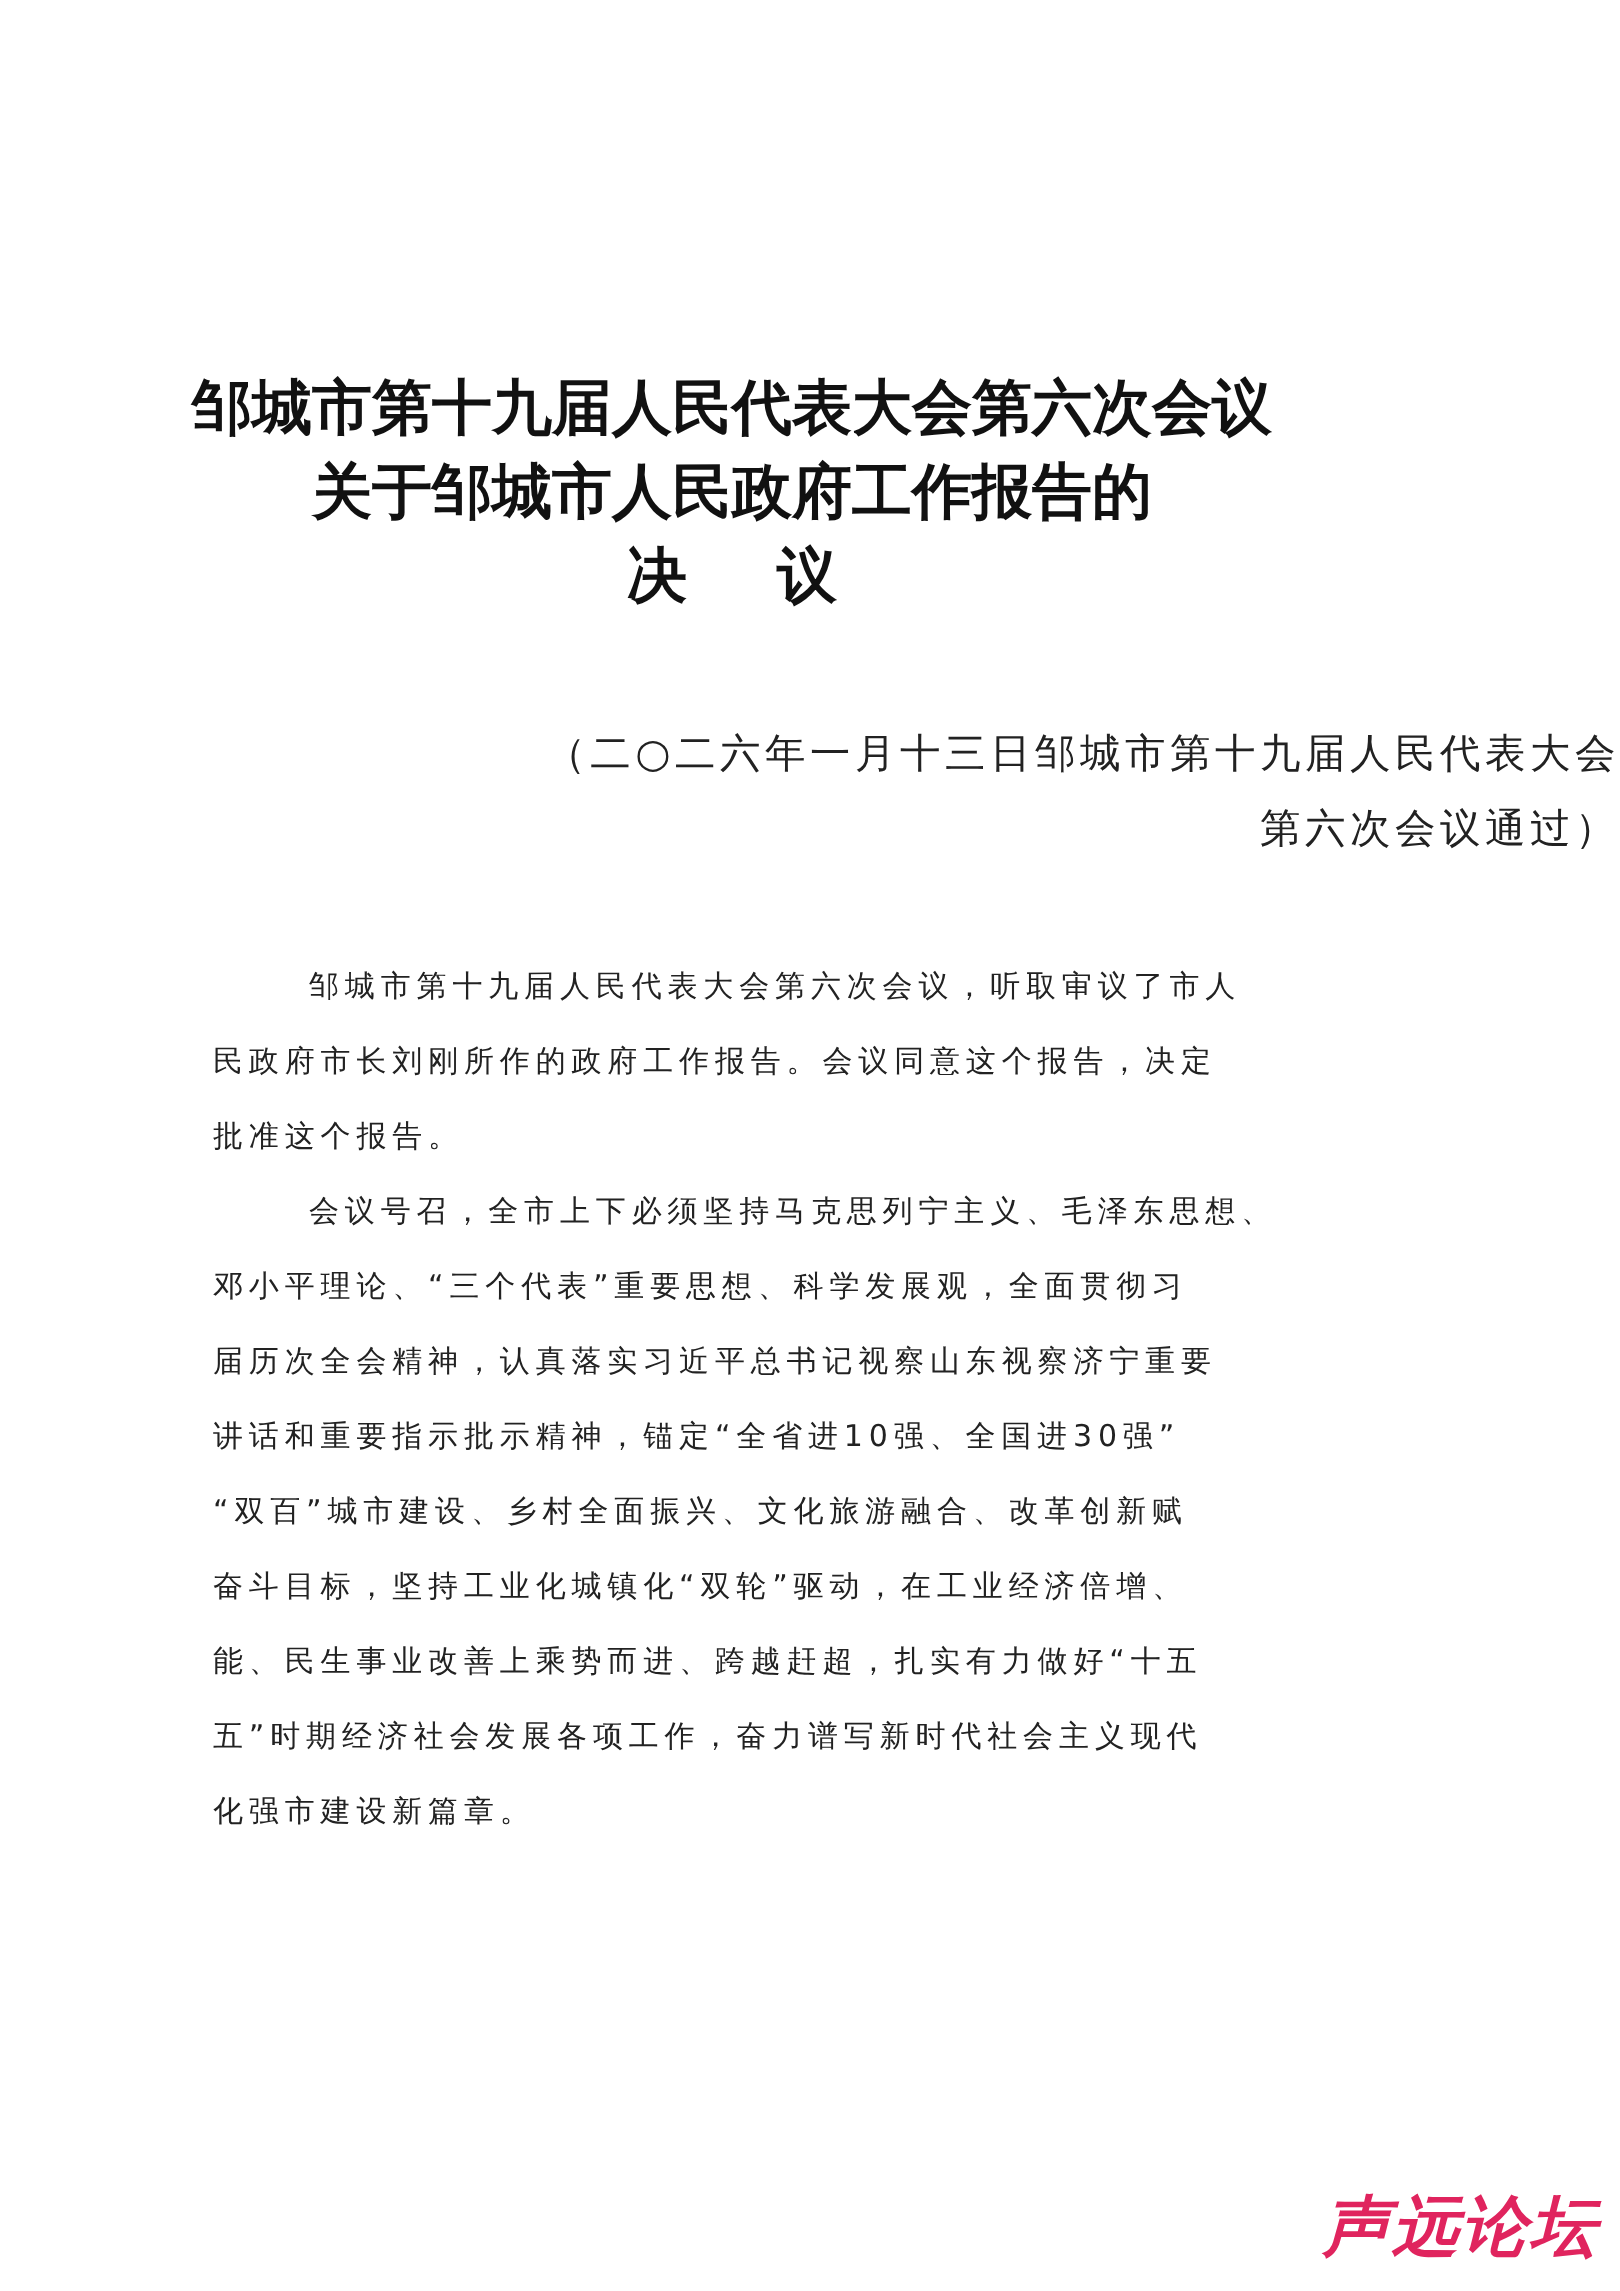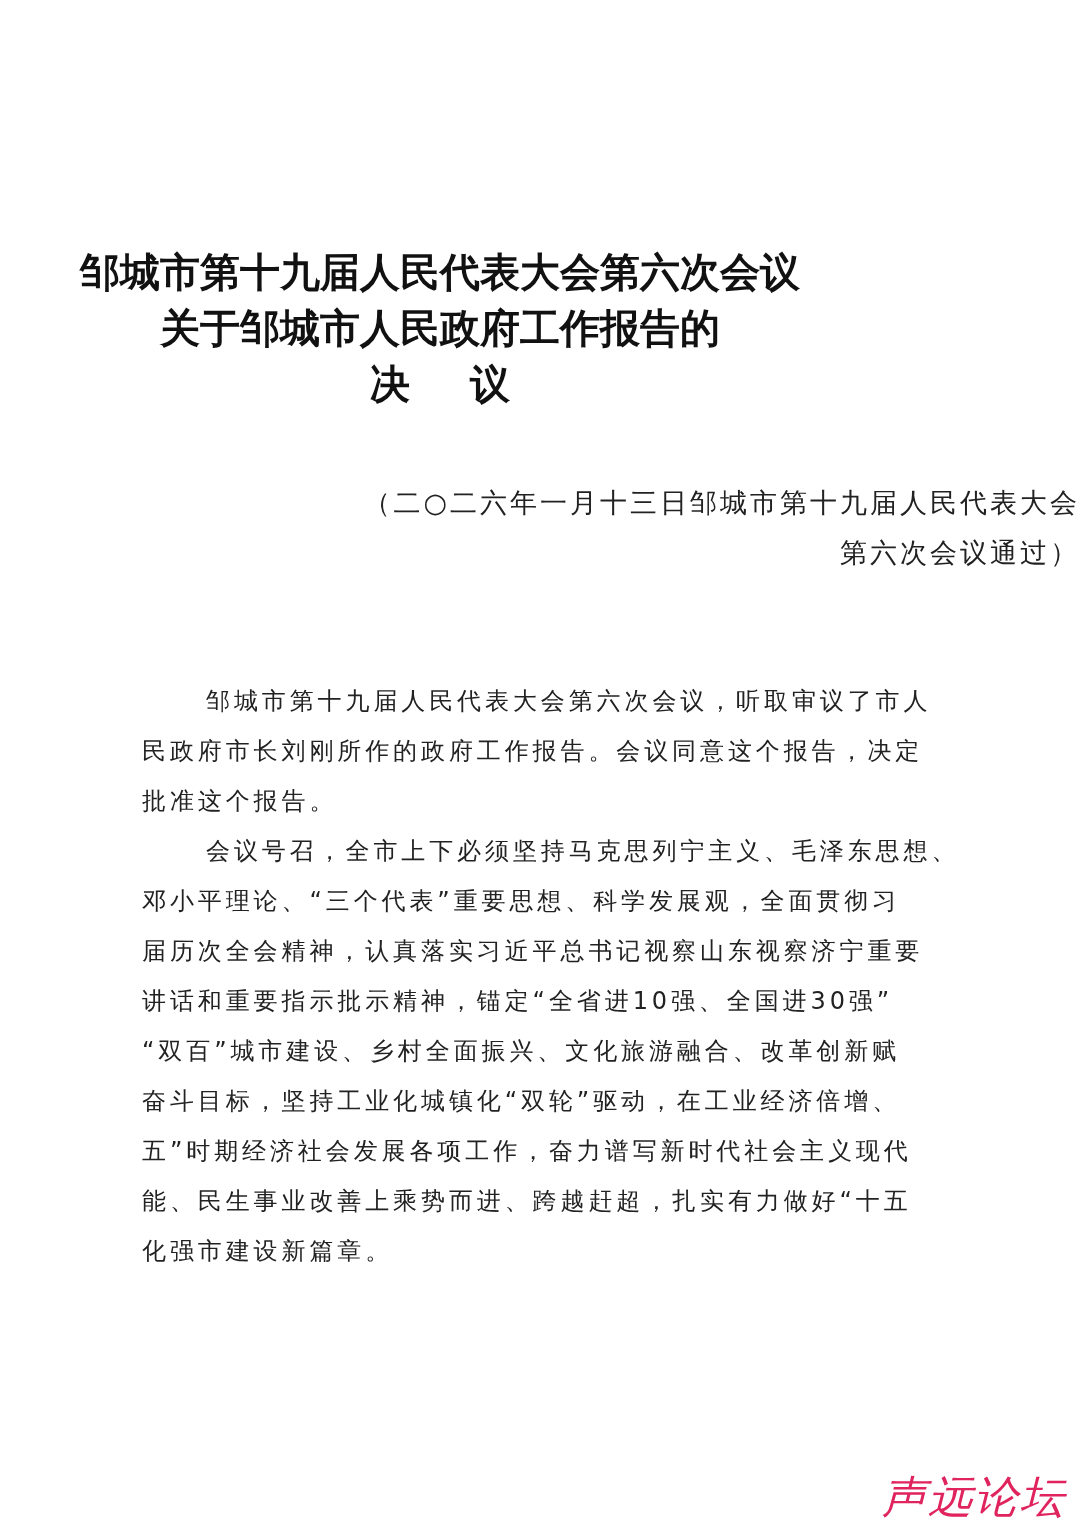--- a/index.html
+++ b/index.html
@@ -13,48 +13,48 @@
   .page { position: absolute; left: 0; top: 0; width: 1080px; height: 1527px; }
   .title {
     position: absolute; left: 0; width: 880px; top: 244px;
     text-align: center;
     font-family: "DejaVu Serif", "Liberation Serif", serif;
     font-weight: bold;
     font-size: 40px;
     line-height: 56px;
     color: #111;
     letter-spacing: 0px;
+    padding-left: 48px;
   }
   .title .line { display: block; white-space: nowrap; }
   .title .line3 { letter-spacing: 60px; padding-left: 60px; }
   .subtitle {
     position: absolute; left: 0; width: 1080px; top: 478px;
     text-align: right;
     font-family: "DejaVu Sans", "Liberation Sans", sans-serif;
     font-size: 27px;
     line-height: 50px;
     color: #222;
     letter-spacing: 3px;
   }
   .subtitle .line { display: block; white-space: nowrap; }
   .body-text {
     position: absolute; left: 142px; width: 800px; top: 632px;
     font-family: "DejaVu Sans", "Liberation Sans", sans-serif;
-    font-size: 24px;
+    font-size: 20px;
     line-height: 50px;
     color: #222;
     letter-spacing: 3.9px;
-    margin-top: 44px;
   }
   .body-text .line { display: block; white-space: nowrap; height: 50px; }
   .body-text .indent { padding-left: 64px; }
   .watermark {
-    position: absolute; right: 14px; bottom: 2px;
+    position: absolute; right: 14px; bottom: 14px;
     font-family: "DejaVu Sans", "Liberation Sans", sans-serif;
-    font-weight: normal;
+    font-weight: bold;
     font-style: italic;
     font-size: 44px;
     line-height: 56px;
     color: #e0245e;
     letter-spacing: 2px;
   }
 </style>
 </head>
 <body>
 
@@ -77,21 +77,21 @@
       <span class="line">民政府市长刘刚所作的政府工作报告。会议同意这个报告，决定</span>
       <span class="line">批准这个报告。</span>
     </div>
     <div>
       <span class="line indent">会议号召，全市上下必须坚持马克思列宁主义、毛泽东思想、</span>
       <span class="line">邓小平理论、“三个代表”重要思想、科学发展观，全面贯彻习</span>
       <span class="line">届历次全会精神，认真落实习近平总书记视察山东视察济宁重要</span>
       <span class="line">讲话和重要指示批示精神，锚定“全省进10强、全国进30强”</span>
       <span class="line">“双百”城市建设、乡村全面振兴、文化旅游融合、改革创新赋</span>
       <span class="line">奋斗目标，坚持工业化城镇化“双轮”驱动，在工业经济倍增、</span>
+      <span class="line">能、民生事业改善上乘势而进、跨越赶超，扎实有力做好“十五</span>
       <span class="line">五”时期经济社会发展各项工作，奋力谱写新时代社会主义现代</span>
-      <span class="line">能、民生事业改善上乘势而进、跨越赶超，扎实有力做好“十五</span>
       <span class="line">化强市建设新篇章。</span>
     </div>
   </div>
 
   <div class="watermark">声远论坛</div>
 
 </div>
 
 </body></html>

